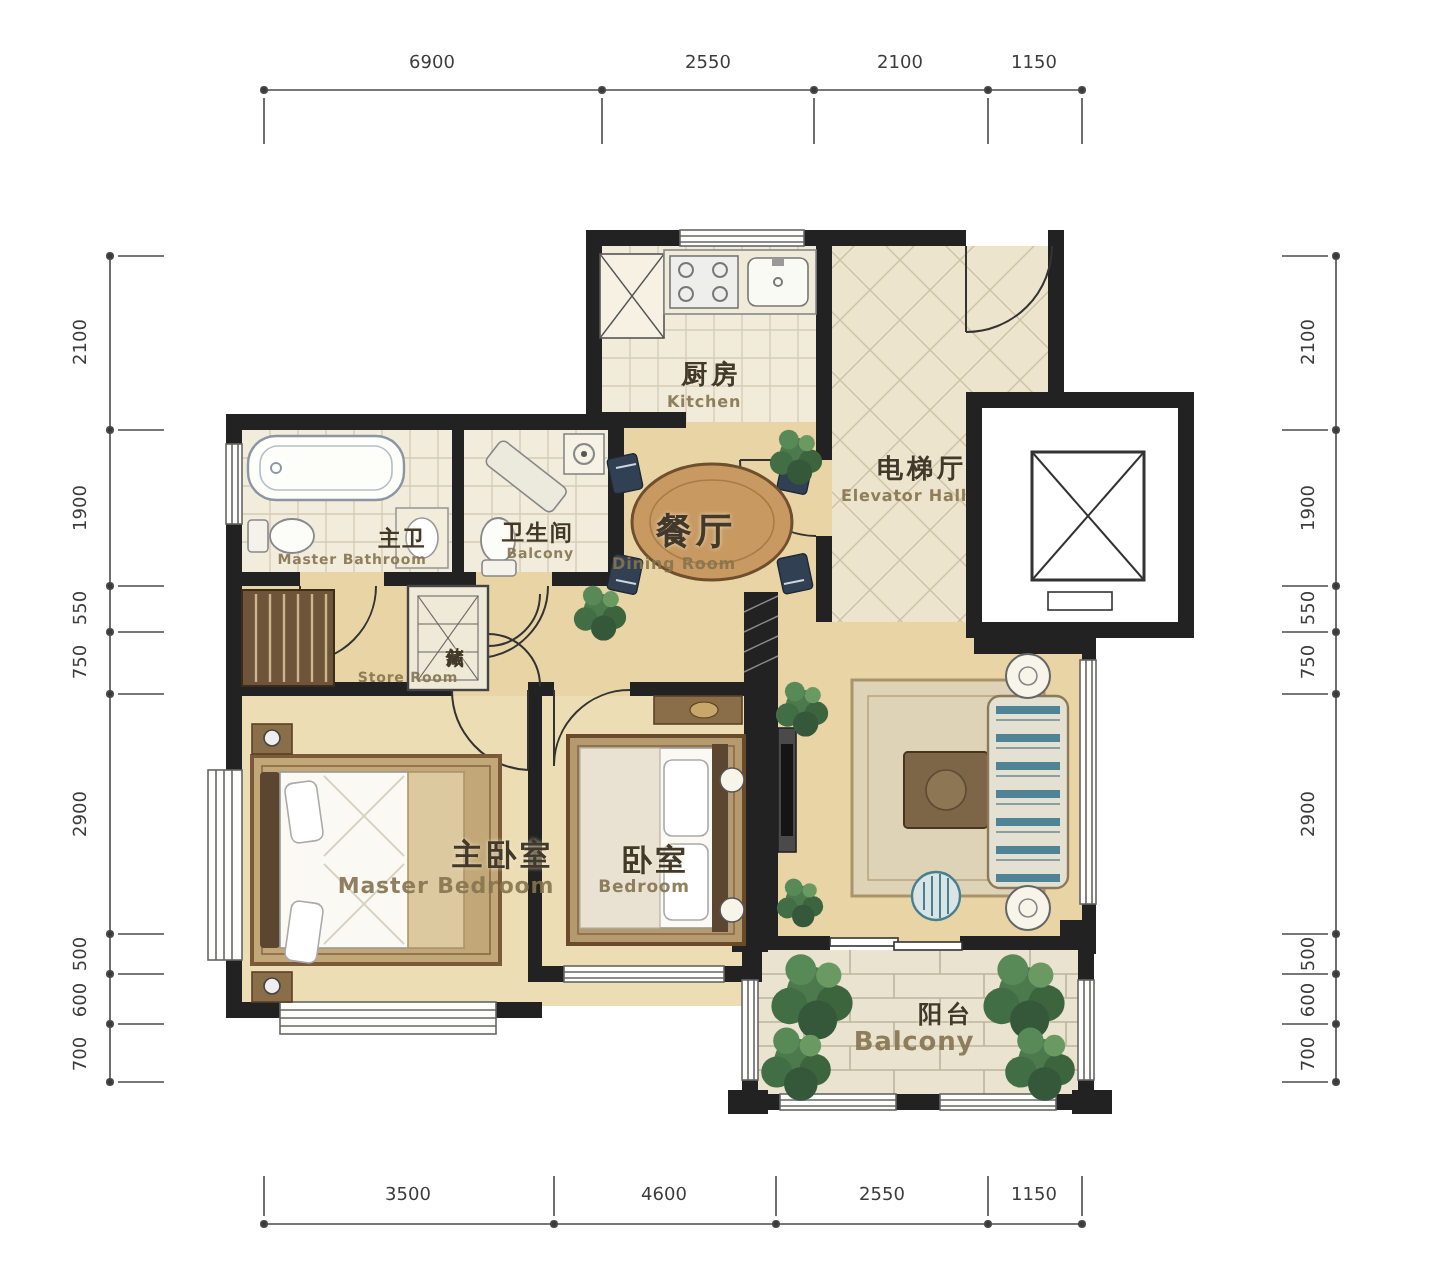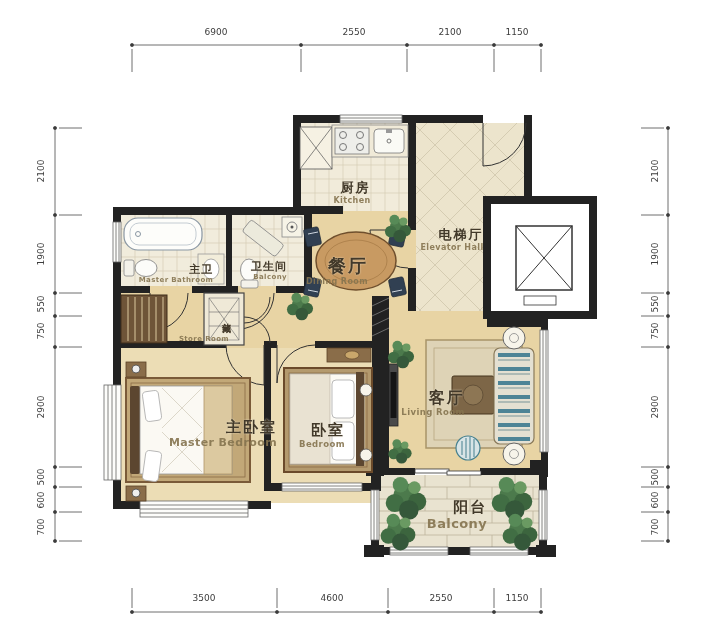--- a/index.html
+++ b/index.html
@@ -499,26 +499,22 @@
   <div class="en" style="font-size:7px">Store Room</div>
 </div>
 <div class="rlabel" style="left:223px;top:434px">
   <div class="zh" style="font-size:15px">主卧室</div>
   <div class="en" style="font-size:11px">Master Bedroom</div>
 </div>
 <div class="rlabel" style="left:322px;top:435px">
   <div class="zh" style="font-size:15px">卧室</div>
   <div class="en" style="font-size:8.5px">Bedroom</div>
 </div>
-<div class="rlabel" style="left:433px;top:403px">
-  <div class="zh" style="font-size:16px">客厅</div>
-  <div class="en" style="font-size:8.5px">Living Room</div>
-</div>
 <div class="rlabel" style="left:457px;top:515px">
-  <div class="zh" style="font-size:15px">阳台</div>
+  <div class="zh" style="font-size:12px">阳台</div>
   <div class="en" style="font-size:13px">Balcony</div>
 </div>
 
 <div class="dim" style="left:216px;top:32px">6900</div>
 <div class="dim" style="left:354px;top:32px">2550</div>
 <div class="dim" style="left:450px;top:32px">2100</div>
 <div class="dim" style="left:517px;top:32px">1150</div>
 
 <div class="dim" style="left:204px;top:598px">3500</div>
 <div class="dim" style="left:332px;top:598px">4600</div>

